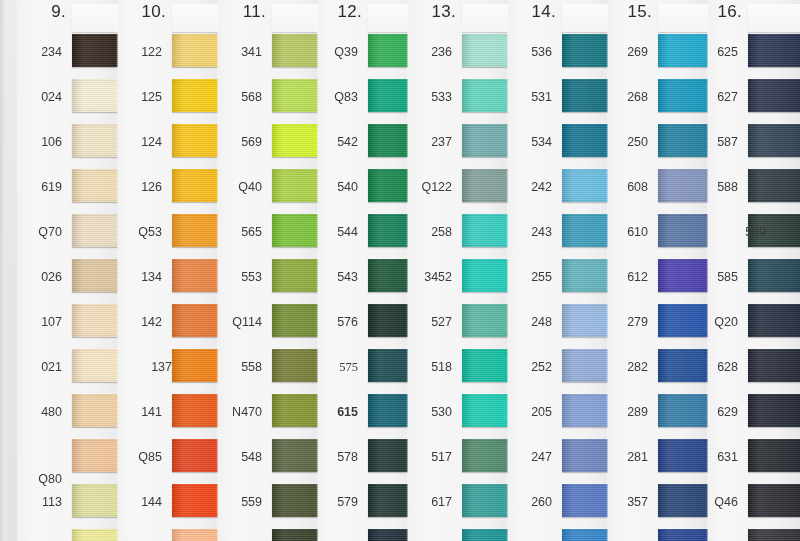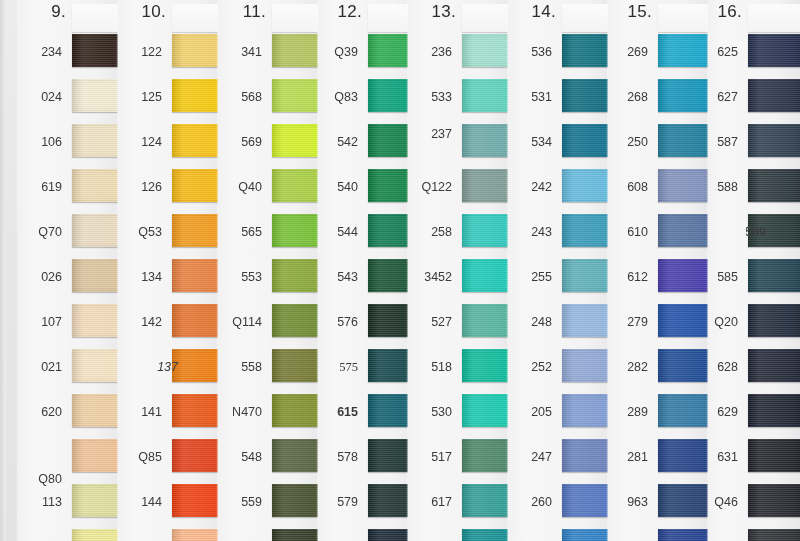--- a/index.html
+++ b/index.html
@@ -121,21 +121,21 @@
         <div class="code" style="left: 0px; width: 44px; top: 181px;">619</div>
         <div class="skein" style="left: 54px; top: 214px; background: rgb(236, 220, 193);"></div>
         <div class="code" style="left: 0px; width: 44px; top: 226px;">Q70</div>
         <div class="skein" style="left: 54px; top: 259px; background: rgb(221, 196, 156);"></div>
         <div class="code" style="left: 0px; width: 44px; top: 271px;">026</div>
         <div class="skein" style="left: 54px; top: 304px; background: rgb(243, 219, 186);"></div>
         <div class="code" style="left: 0px; width: 44px; top: 316px;">107</div>
         <div class="skein" style="left: 54px; top: 349px; background: rgb(246, 227, 194);"></div>
         <div class="code" style="left: 0px; width: 44px; top: 361px;">021</div>
         <div class="skein" style="left: 54px; top: 394px; background: rgb(239, 207, 162);"></div>
-        <div class="code" style="left: 0px; width: 44px; top: 406px;">620</div>
+        <div class="code" style="left: 0px; width: 44px; top: 406px;">480</div>
         <div class="skein" style="left: 54px; top: 439px; background: rgb(240, 194, 150);"></div>
         <div class="code" style="left: 0px; width: 44px; top: 473px;">Q80</div>
         <div class="skein" style="left: 54px; top: 484px; background: rgb(223, 223, 157);"></div>
         <div class="code" style="left: 0px; width: 44px; top: 496px;">113</div>
         <div class="skein" style="left: 54px; top: 529px; background: rgb(238, 234, 148);"></div>
       </div>
       <div class="column" style="left: 118px; width: 124px;">
         <div class="col-head" style="left: 0px; width: 48px;">10.</div>
         <div class="blank-top" style="left: 54px; top: 4px;"></div>
         <div class="skein" style="left: 54px; top: 34px; background: rgb(243, 209, 105);"></div>
@@ -146,21 +146,21 @@
         <div class="code" style="left: 0px; width: 44px; top: 136px;">124</div>
         <div class="skein" style="left: 54px; top: 169px; background: rgb(247, 185, 17);"></div>
         <div class="code" style="left: 0px; width: 44px; top: 181px;">126</div>
         <div class="skein" style="left: 54px; top: 214px; background: rgb(242, 154, 24);"></div>
         <div class="code" style="left: 0px; width: 44px; top: 226px;">Q53</div>
         <div class="skein" style="left: 54px; top: 259px; background: rgb(233, 127, 60);"></div>
         <div class="code" style="left: 0px; width: 44px; top: 271px;">134</div>
         <div class="skein" style="left: 54px; top: 304px; background: rgb(230, 114, 44);"></div>
         <div class="code" style="left: 0px; width: 44px; top: 316px;">142</div>
         <div class="skein" style="left: 54px; top: 349px; background: rgb(239, 124, 11);"></div>
-        <div class="code" style="left: 16px; width: 44px; top: 361px; font-style: italic;">137</div>
+        <div class="code" style="left: 10px; width: 44px; top: 361px;">137</div>
         <div class="skein" style="left: 54px; top: 394px; background: rgb(234, 84, 17);"></div>
         <div class="code" style="left: 0px; width: 44px; top: 406px; text-align: right;">141</div>
         <div class="skein" style="left: 54px; top: 439px; background: rgb(227, 61, 22);"></div>
         <div class="code" style="left: 0px; width: 44px; top: 451px;">Q85</div>
         <div class="skein" style="left: 54px; top: 484px; background: rgb(240, 60, 12);"></div>
         <div class="code" style="left: 0px; width: 44px; top: 496px;">144</div>
         <div class="skein" style="left: 54px; top: 529px; background: rgb(252, 182, 136);"></div>
       </div>
       <div class="column" style="left: 218px; width: 124px;">
         <div class="col-head" style="left: 0px; width: 48px;">11.</div>
@@ -217,21 +217,21 @@
         <div class="skein" style="left: 50px; top: 529px; background: rgb(21, 36, 48);"></div>
       </div>
       <div class="column" style="left: 408px; width: 124px;">
         <div class="col-head" style="left: 0px; width: 48px;">13.</div>
         <div class="blank-top" style="left: 54px; top: 4px;"></div>
         <div class="skein" style="left: 54px; top: 34px; background: rgb(159, 224, 207);"></div>
         <div class="code" style="left: 0px; width: 44px; top: 46px;">236</div>
         <div class="skein" style="left: 54px; top: 79px; background: rgb(90, 211, 188);"></div>
         <div class="code" style="left: 0px; width: 44px; top: 91px;">533</div>
         <div class="skein" style="left: 54px; top: 124px; background: rgb(106, 169, 168);"></div>
-        <div class="code" style="left: 0px; width: 44px; top: 128px; text-align: right;">237</div>
+        <div class="code" style="left: 0px; width: 44px; top: 136px; text-align: right;">237</div>
         <div class="skein" style="left: 54px; top: 169px; background: rgb(125, 155, 149);"></div>
         <div class="code" style="left: 0px; width: 44px; top: 181px;">Q122</div>
         <div class="skein" style="left: 54px; top: 214px; background: rgb(44, 201, 189);"></div>
         <div class="code" style="left: 0px; width: 44px; top: 226px;">258</div>
         <div class="skein" style="left: 54px; top: 259px; background: rgb(23, 201, 182);"></div>
         <div class="code" style="left: 0px; width: 44px; top: 271px;">3452</div>
         <div class="skein" style="left: 54px; top: 304px; background: rgb(82, 179, 157);"></div>
         <div class="code" style="left: 0px; width: 44px; top: 316px;">527</div>
         <div class="skein" style="left: 54px; top: 349px; background: rgb(9, 187, 155);"></div>
         <div class="code" style="left: 0px; width: 44px; top: 361px;">518</div>
@@ -287,21 +287,21 @@
         <div class="code" style="left: 0px; width: 40px; top: 271px;">612</div>
         <div class="skein" style="left: 50px; top: 304px; background: rgb(29, 78, 168);"></div>
         <div class="code" style="left: 0px; width: 40px; top: 316px;">279</div>
         <div class="skein" style="left: 50px; top: 349px; background: rgb(26, 72, 148);"></div>
         <div class="code" style="left: 0px; width: 40px; top: 361px;">282</div>
         <div class="skein" style="left: 50px; top: 394px; background: rgb(45, 119, 164);"></div>
         <div class="code" style="left: 0px; width: 40px; top: 406px;">289</div>
         <div class="skein" style="left: 50px; top: 439px; background: rgb(32, 63, 135);"></div>
         <div class="code" style="left: 0px; width: 40px; top: 451px;">281</div>
         <div class="skein" style="left: 50px; top: 484px; background: rgb(32, 62, 111);"></div>
-        <div class="code" style="left: 0px; width: 40px; top: 496px;">963</div>
+        <div class="code" style="left: 0px; width: 40px; top: 496px;">357</div>
         <div class="skein" style="left: 50px; top: 529px; background: rgb(32, 62, 142);"></div>
       </div>
       <div class="column" style="left: 708px; width: 110px;">
         <div class="col-head" style="left: 0px; width: 34px;">16.</div>
         <div class="blank-top" style="left: 40px; top: 4px;"></div>
         <div class="skein" style="left: 40px; top: 34px; background: rgb(35, 44, 76);"></div>
         <div class="code" style="left: 0px; width: 30px; top: 46px;">625</div>
         <div class="skein" style="left: 40px; top: 79px; background: rgb(37, 44, 68);"></div>
         <div class="code" style="left: 0px; width: 30px; top: 91px;">627</div>
         <div class="skein" style="left: 40px; top: 124px; background: rgb(43, 60, 77);"></div>

